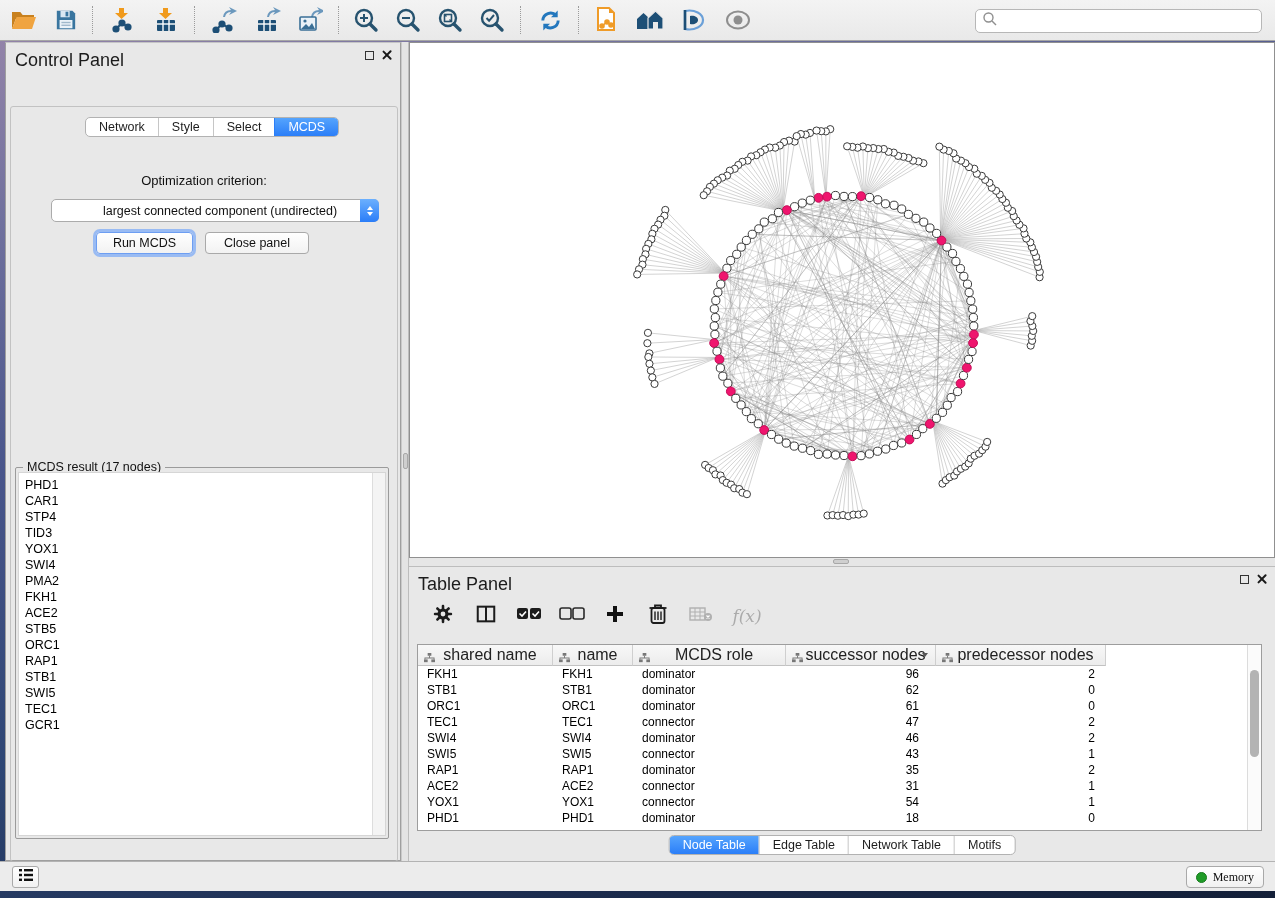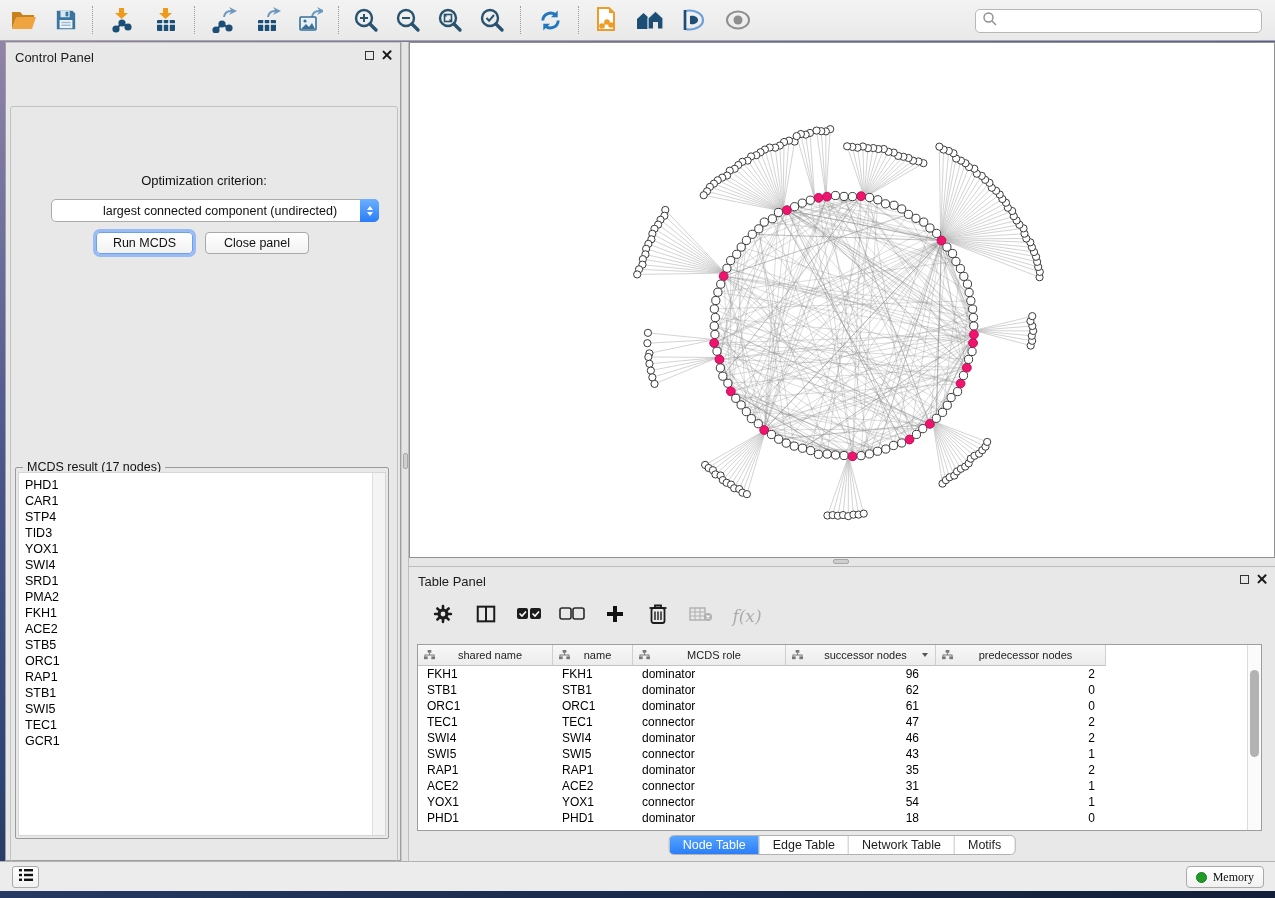--- a/index.html
+++ b/index.html
@@ -14,21 +14,21 @@
     background:linear-gradient(#f3f3f3,#e9e9e9); border-bottom:1px solid #a6a6a6; }
   .tbtn { position:absolute; top:3px; width:36px; height:34px; display:flex; align-items:center; justify-content:center; }
   .tbtn svg { display:block; }
   .tsep { position:absolute; top:6px; height:28px; width:0; border-left:1px dotted #9b9b9b; }
   .searchbox { position:absolute; right:13px; top:9px; width:287px; height:24px; background:#fff;
     border:1px solid #b7b7b7; border-radius:5px; display:flex; align-items:center; padding-left:6px; }
   .searchbox input { border:none; outline:none; flex:1; height:20px; font-size:12px; background:transparent; font-family:"Liberation Sans",sans-serif; }
   
   .cpanel { position:absolute; left:5px; top:42px; width:396px; height:819px; background:#e8e8e8; border:1px solid #9f9f9f; border-top:1px solid #c5c5c5; }
   .phead { position:relative; height:26px; }
-  .phead .ptitle { position:absolute; left:9px; top:7px; font-size:13px; color:#1c1c1c; }
+  .phead .ptitle { position:absolute; left:9px; top:7px; font-size:18px; color:#1c1c1c; }
   .winbtns { position:absolute; right:8px; top:7px; display:flex; gap:8px; align-items:center; }
   .float-ic { width:9px; height:9px; border:1.5px solid #333; background:transparent; }
   .close-ic { position:relative; width:10px; height:10px; }
   .close-ic:before,.close-ic:after { content:""; position:absolute; left:4px; top:-1px; width:2.4px; height:12px; background:#1a1a1a; border-radius:1px; }
   .close-ic:before { transform:rotate(45deg);} .close-ic:after { transform:rotate(-45deg);}
   .seg { position:absolute; display:flex; border:1px solid #b2b2b2; border-radius:5px; background:#fff; overflow:hidden; height:20px; }
   .seg .seg-item { display:flex; align-items:center; justify-content:center; font-size:12.5px; color:#1d1d1d; padding:0 13px; border-left:1px solid #c6c6c6; cursor:default; }
   .seg .seg-item:first-child { border-left:none; }
   .seg .seg-item.active { background:linear-gradient(#55a4fd,#2b7ef8); color:#fff; border-left-color:#2b7ef8; }
   .cp-tabs { left:79px; top:74px; }
@@ -62,21 +62,21 @@
   .hsplit { position:absolute; left:409px; top:558px; width:866px; height:8px; background:#e6e6e6; }
   .hsplit .grip { position:absolute; left:424px; top:1px; width:16px; height:5px; background:#cfcfcf; border:1px solid #a8a8a8; border-radius:2px; }
   
   .tpanel { position:absolute; left:409px; top:566px; width:866px; height:295px; background:#e8e8e8; border-top:1px solid #bdbdbd; }
   .tp-toolbar { position:absolute; left:8px; top:26px; right:8px; height:46px; display:flex; align-items:center; gap:15px; padding-left:12px; }
   .tp-toolbar .ticon { display:flex; align-items:center; justify-content:center; width:28px; height:30px; }
   .fx { font-family:"DejaVu Serif", serif; font-style:italic; font-size:17px; color:#ababab; }
   .ttable { position:absolute; left:8px; top:77px; width:845px; height:187px; background:#fff; border:1px solid #9d9d9d; overflow:hidden; }
   .thead { position:absolute; left:0; top:0; right:14px; height:21px; }
   .th { position:absolute; top:0; height:21px; background:linear-gradient(#f8f8f8,#ececec); border-right:1px solid #cfcfcf; border-bottom:1px solid #c2c2c2;
-        display:flex; align-items:center; justify-content:center; gap:5px; font-size:11px; color:#222; }
+        display:flex; align-items:center; justify-content:center; gap:5px; font-size:16px; color:#222; }
   .th .orgic { position:absolute; left:6px; top:5px; }
   .th .chev { position:absolute; right:7px; top:8px; width:0; height:0; border-left:3.5px solid transparent; border-right:3.5px solid transparent; border-top:4.5px solid #555; }
   .tbody { position:absolute; left:0; top:21px; right:14px; bottom:0; }
   .trow { position:absolute; left:0; right:0; height:16px; }
   .tcell { position:absolute; top:0; height:16px; font-size:12px; color:#000; line-height:16px; white-space:nowrap; }
   .tscroll { position:absolute; right:0; top:0; width:14px; bottom:0; background:#fbfbfb; border-left:1px solid #dcdcdc; }
   .tscroll .thumb { position:absolute; left:2px; width:9px; top:25px; height:87px; background:#b3b3b3; border-radius:5px; }
   .bottomtabs { position:absolute; left:50%; transform:translateX(-50%); top:268px; }
   
   .statusbar { position:absolute; left:0; top:861px; width:1275px; height:30px; background:#ececec; border-top:1px solid #b3b3b3;font-family:Liberation Serif, serif; }
@@ -274,20 +274,26 @@
 </div>
 
 <div class="cpanel">
   <div class="phead">
     <span class="ptitle">Control Panel</span>
     <span class="winbtns">
       <span class="float-ic"></span>
       <span class="close-ic"></span>
     </span>
   </div>
+  <div class="seg cp-tabs">
+    <div class="seg-item">Network</div>
+    <div class="seg-item">Style</div>
+    <div class="seg-item">Select</div>
+    <div class="seg-item active">MCDS</div>
+  </div>
   <div class="cp-body">
     <div class="opt-label" style="top:66px">Optimization criterion:</div>
     <div class="dropdown">
       <span class="dd-text">largest connected component (undirected)</span>
       <span class="dd-step">
           <i class="up"></i>
           <i class="dn"></i>
         </span>
     </div>
     <div class="btn focus" style="left:85px; top:125px; width:97px">Run MCDS</div>
@@ -296,21 +302,20 @@
   <div class="groupbox">
     <span class="legend">MCDS result (17 nodes)</span>
     <div class="listbox">
       <div class="list-items" id="mcds-list">
           <div>PHD1</div>
           <div>CAR1</div>
           <div>STP4</div>
           <div>TID3</div>
           <div>YOX1</div>
           <div>SWI4</div>
-          <div>SRD1</div>
           <div>PMA2</div>
           <div>FKH1</div>
           <div>ACE2</div>
           <div>STB5</div>
           <div>ORC1</div>
           <div>RAP1</div>
           <div>STB1</div>
           <div>SWI5</div>
           <div>TEC1</div>
           <div>GCR1</div>

